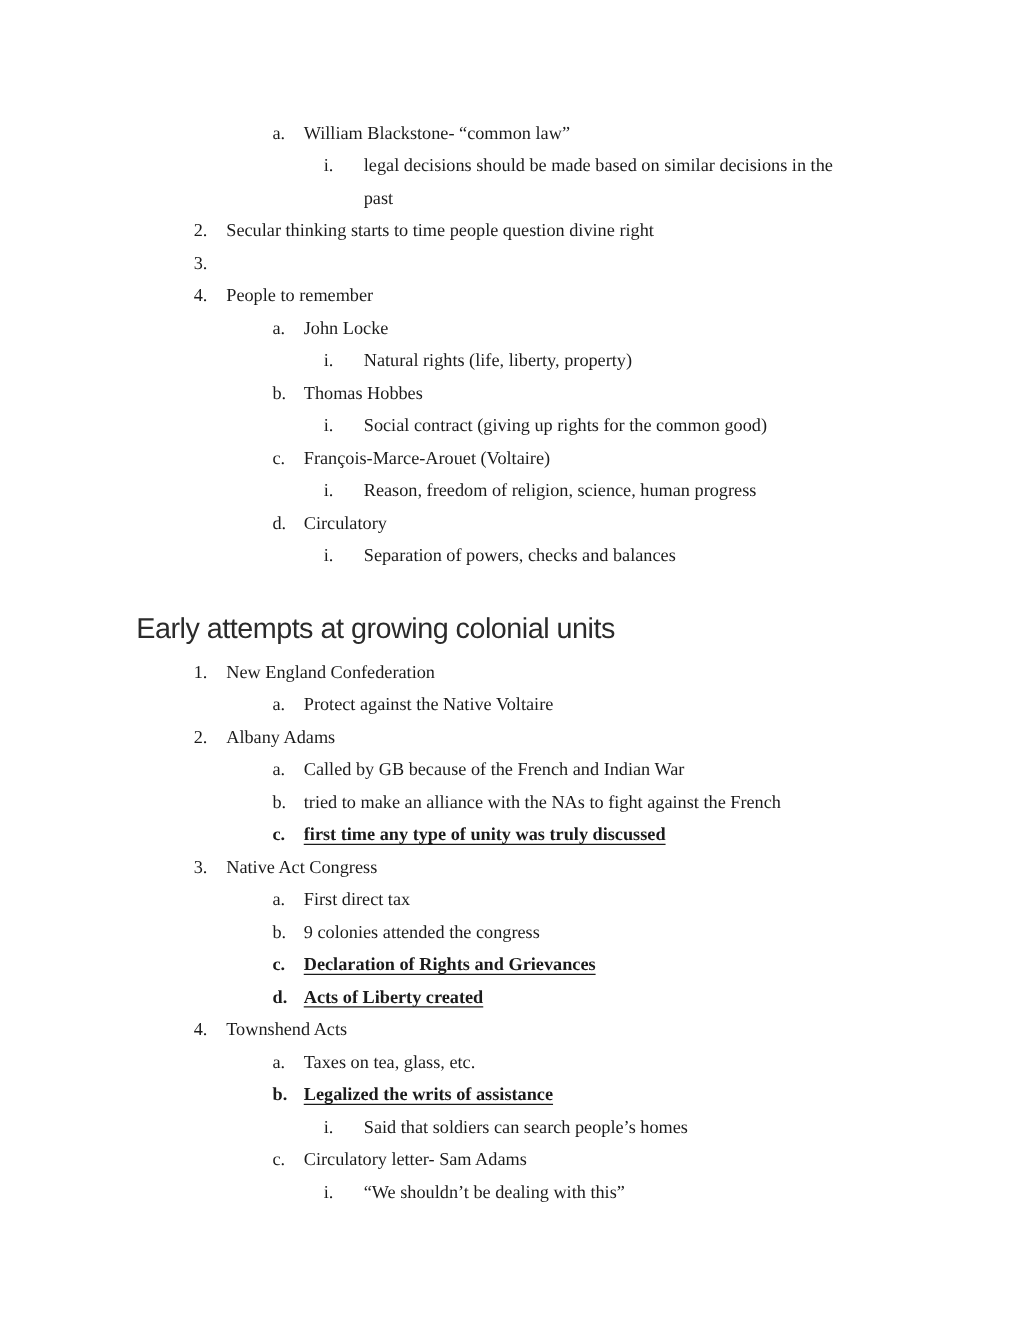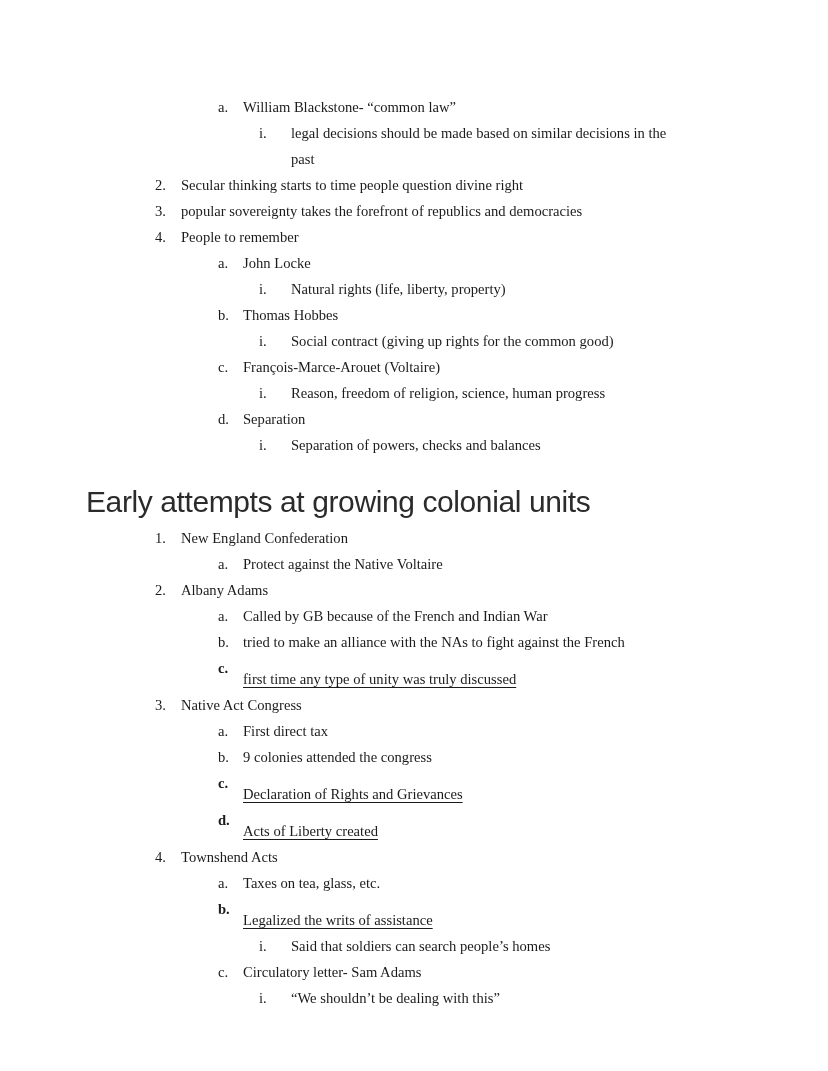--- a/index.html
+++ b/index.html
@@ -27,33 +27,32 @@
   .li .marker { flex: 0 0 auto; }
   .li .text   { white-space: pre-line; }
   .lvl-1 { padding-left: 155px; }
   .lvl-1 .marker { width: 26px; }
   .lvl-2 { padding-left: 218px; }
   .lvl-2 .marker { width: 25px; }
   .lvl-3 { padding-left: 259px; }
   .lvl-3 .marker { width: 32px; }
   .emphasis .marker { font-weight: bold; }
   .emphasis .text {
-    font-weight: normal;
+    font-weight: bold;
     text-decoration: underline;
     text-underline-offset: 3px;
-    margin-top: 11px;
   }
   h2.heading {
     font-family: "Liberation Sans", sans-serif;
-    font-size: 30px;
+    font-size: 23px;
     font-weight: 500;
     letter-spacing: -0.4px;
     color: #2b2b2b;
     line-height: 28px;
-    margin: 30px 0 9px 86px;
+    margin: 30px 0 9px 109px;
   }
 </style>
 </head>
 <body>
 
 <div class="page" id="doc-root">
     <div class="li lvl-2">
     <span class="marker">a.</span>
     <span class="text">William Blackstone- “common law”</span>
   </div>
@@ -61,21 +60,20 @@
     <span class="marker">i.</span>
     <span class="text">legal decisions should be made based on similar decisions in the
 past</span>
   </div>
     <div class="li lvl-1">
     <span class="marker">2.</span>
     <span class="text">Secular thinking starts to time people question divine right</span>
   </div>
     <div class="li lvl-1">
     <span class="marker">3.</span>
-    <span class="text">popular sovereignty takes the forefront of republics and democracies</span>
   </div>
     <div class="li lvl-1">
     <span class="marker">4.</span>
     <span class="text">People to remember</span>
   </div>
     <div class="li lvl-2">
     <span class="marker">a.</span>
     <span class="text">John Locke</span>
   </div>
     <div class="li lvl-3">
@@ -93,21 +91,21 @@
     <div class="li lvl-2">
     <span class="marker">c.</span>
     <span class="text">François-Marce-Arouet (Voltaire)</span>
   </div>
     <div class="li lvl-3">
     <span class="marker">i.</span>
     <span class="text">Reason, freedom of religion, science, human progress</span>
   </div>
     <div class="li lvl-2">
     <span class="marker">d.</span>
-    <span class="text">Separation</span>
+    <span class="text">Circulatory</span>
   </div>
     <div class="li lvl-3">
     <span class="marker">i.</span>
     <span class="text">Separation of powers, checks and balances</span>
   </div>
     <h2 class="heading">Early attempts at growing colonial units</h2>
     <div class="li lvl-1">
     <span class="marker">1.</span>
     <span class="text">New England Confederation</span>
   </div>

